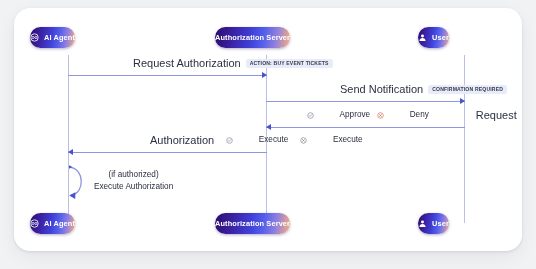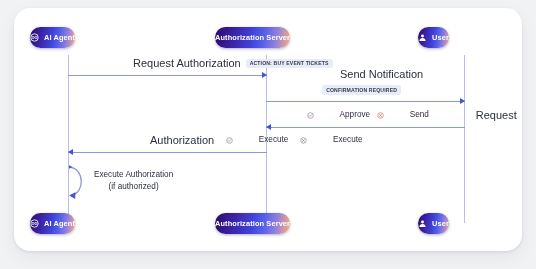--- a/index.html
+++ b/index.html
@@ -159,21 +159,21 @@
       <div class="head right" style="left:194px;"></div>
       <div class="caption" style="left:25px;">
         <span class="txt">Request Authorization</span>
         <span class="tag">ACTION: BUY EVENT TICKETS</span>
       </div>
     </div>
 
     <div class="msg" style="left:252px; top:93px; width:199px;">
       <div class="line" style="width:199px;"></div>
       <div class="head right" style="left:194px;"></div>
-      <div class="caption" style="left:34px;flex-direction:column;">
+      <div class="caption" style="left:34px;">
         <span class="txt">Send Notification</span>
         <span class="tag">CONFIRMATION REQUIRED</span>
       </div>
     </div>
 
     <div class="msg" style="left:252px; top:119px; width:199px;">
       <div class="line" style="width:199px;"></div>
       <div class="head left" style="left:0px;"></div>
       <div class="caption" style="left:41px; gap:7px;">
         <span class="opt">
@@ -185,21 +185,21 @@
           </span>
           <span class="t">Approve</span>
         </span>
         <span class="opt">
           <span>
             <svg width="7" height="7" viewBox="0 0 16 16">
               <circle cx="8" cy="8" r="6.4" fill="none" stroke="#c4563c" stroke-width="1.3"></circle>
               <path d="M5.7 5.7l4.6 4.6M10.3 5.7l-4.6 4.6" fill="none" stroke="#c4563c" stroke-width="1.3" stroke-linecap="round"></path>
             </svg>
           </span>
-          <span class="t">Send</span>
+          <span class="t">Deny</span>
         </span>
         <span class="txt">Request</span>
       </div>
     </div>
 
     <div class="msg" style="left:54px; top:144px; width:199px;">
       <div class="line" style="width:199px;"></div>
       <div class="head left" style="left:0px;"></div>
       <div class="caption" style="left:42px; gap:12px;">
         <span class="txt">Authorization</span>
@@ -224,22 +224,22 @@
       </div>
     </div>
 
     <div class="selfloop" style="left:54px; top:156px;">
       <svg width="30" height="36" viewBox="0 0 30 36">
         <path d="M1 3 C 17 4, 17 30, 3 31" fill="none" stroke="#8d96e0" stroke-width="1.3"></path>
         <polygon points="7.4,28.2 1.2,31.6 7.2,35" fill="#4a54c8"></polygon>
         <polygon points="1,1.2 4.4,3 1,4.8" fill="#4a54c8"></polygon>
       </svg>
       <div class="sl-text">
+        <div>(if authorized)</div>
         <div>Execute Authorization</div>
-        <div>(if authorized)</div>
       </div>
     </div>
 
     <div class="badge" style="left:16px; top:205px;">
       <span class="ico">
         <svg width="9" height="9" viewBox="0 0 16 16">
           <circle cx="8" cy="8" r="6.6" fill="none" stroke="#ffffff" stroke-width="1.5"></circle>
           <circle cx="5.5" cy="8" r="1.9" fill="none" stroke="#ffffff" stroke-width="1.3"></circle>
           <circle cx="10.5" cy="8" r="1.9" fill="none" stroke="#ffffff" stroke-width="1.3"></circle>
         </svg>

